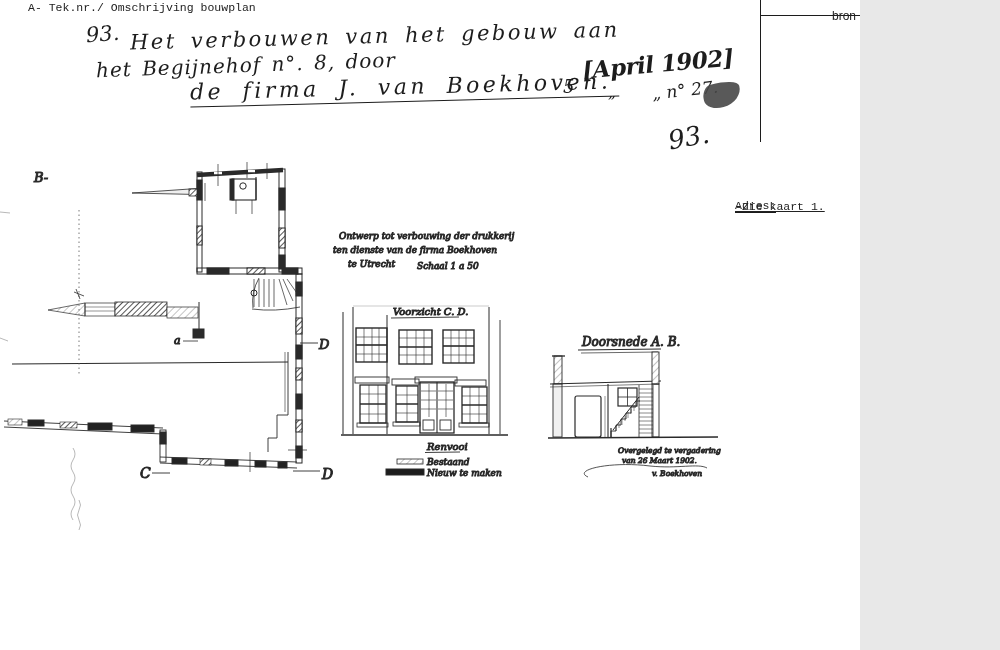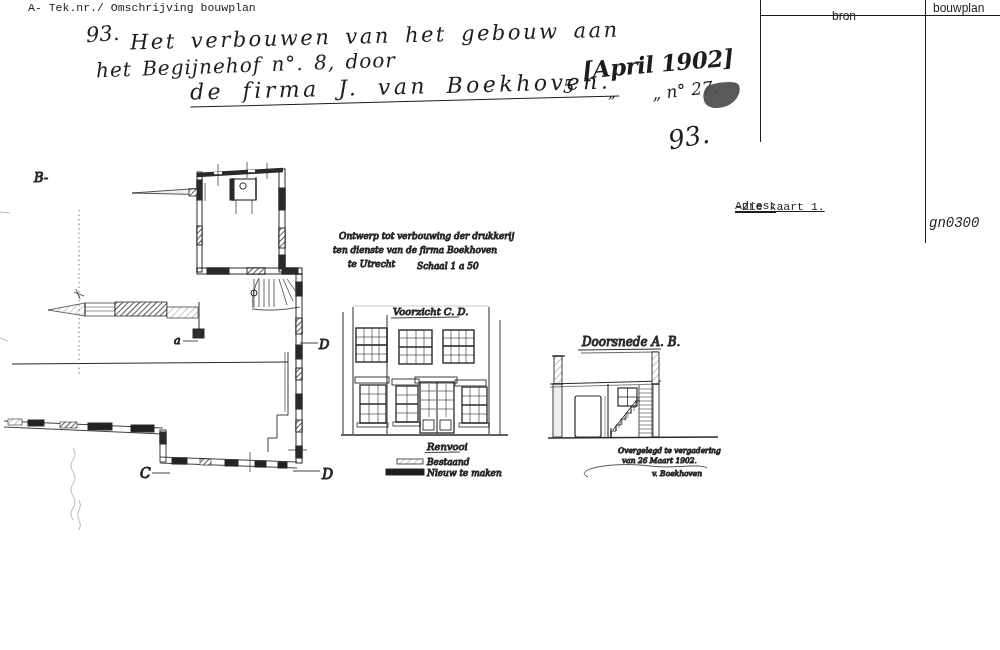--- a/index.html
+++ b/index.html
@@ -1,16 +1,16 @@
 <!DOCTYPE html>
 <html><head>
 <meta charset="utf-8">
 <style>
   html,body{margin:0;padding:0;background:#e8e8e8;}
-  .page{position:relative;width:1000px;height:650px;background:#fff;overflow:hidden;
+  .page{position:relative;width:860px;height:650px;background:#fff;overflow:hidden;
         font-family:"Liberation Mono",monospace;color:#1f1f1f;}
   .abs{position:absolute;white-space:pre;}
   .typed{font-family:"Liberation Mono",monospace;font-size:11.5px;color:#222;}
   .typed-sans{font-family:"Liberation Sans",sans-serif;font-size:12px;color:#222;}
   .hw{font-family:"DejaVu Serif",serif;font-style:italic;color:#1d1d1d;}
   .vline{position:absolute;width:1px;background:#1c1c1c;}
   .hline{position:absolute;height:1px;background:#1c1c1c;}
   .srcline{height:14px;line-height:14px;}
   .srcline.big{font-family:"DejaVu Sans Mono",monospace;font-size:13.5px;height:16px;line-height:16px;letter-spacing:.5px;}
   .underl{border-bottom:1.2px solid #1c1c1c;}

